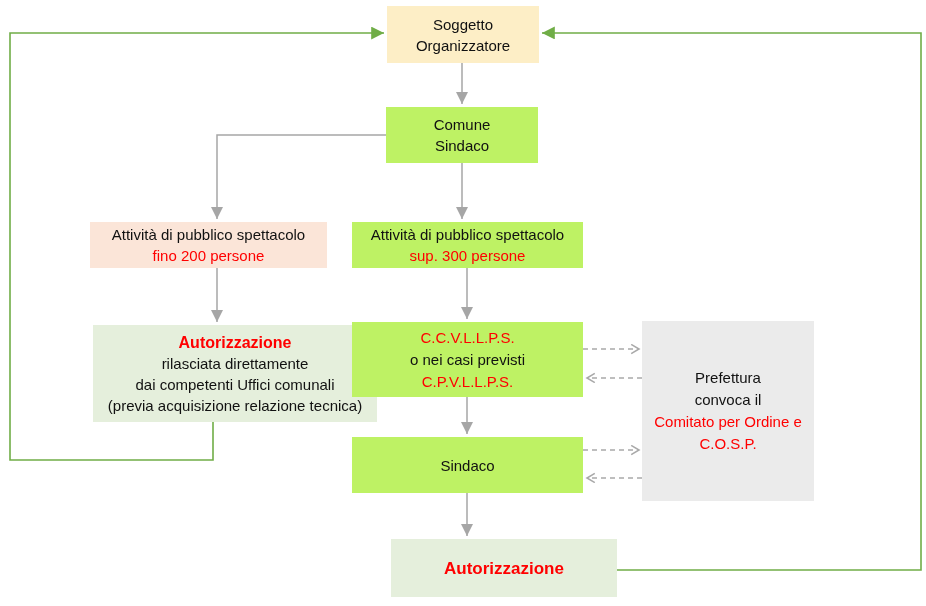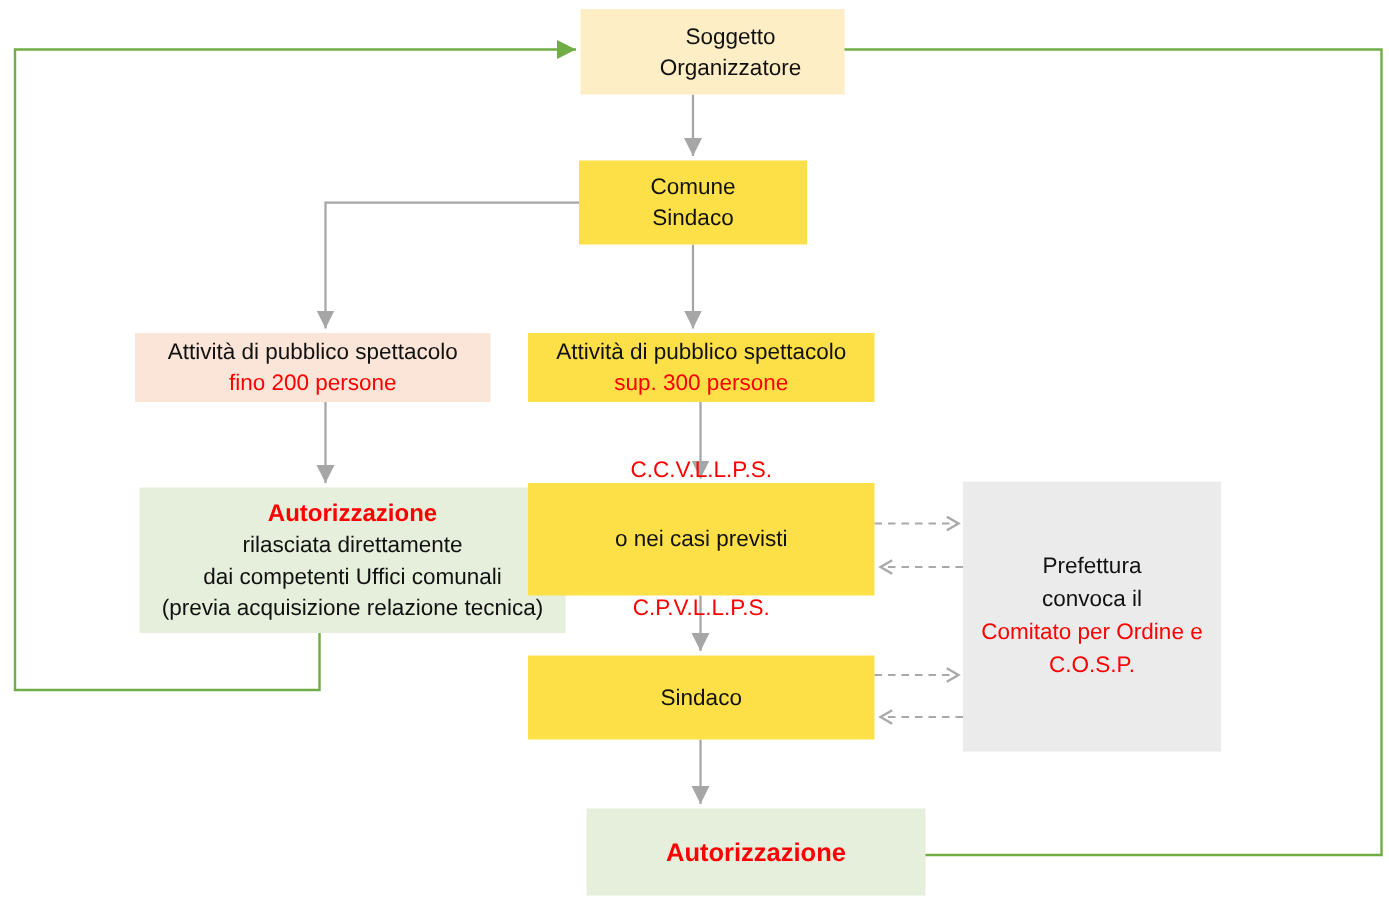--- a/index.html
+++ b/index.html
@@ -7,21 +7,21 @@
     position:relative; width:926px; height:606px; background:#ffffff;
     font-family:"Liberation Sans", sans-serif; color:#111; overflow:hidden;
   }
   #connectors { position:absolute; left:0; top:0; z-index:0; }
   .node {
     position:absolute; z-index:1; display:flex; flex-direction:column;
     justify-content:center; align-items:center; text-align:center;
     font-size:15px; line-height:21px; color:#111;
   }
   .fill-yellow { background:#fdeec6; }
-  .fill-blue   { background:#fde047; }
+  .fill-blue   { background:#bef264; }
   .fill-pink   { background:#fbe5d8; }
   .fill-green  { background:#e5efdc;margin-left:34px; }
   .fill-gray   { background:#ebebeb; }
   .red  { color:#ff0000; }
   .hd   { font-weight:bold; font-size:16px; }
   .hd-big { font-weight:bold; font-size:17px; }
   .lh22 { line-height:22px; }
 </style>
 </head>
 <body>
@@ -51,21 +51,21 @@
 
     <path d="M583,349 L639,349" stroke="#a9a9a9" stroke-width="1.3" stroke-dasharray="5,4" fill="none" marker-end="url(#chevron-gray)"></path>
     <path d="M642,378 L587,378" stroke="#a9a9a9" stroke-width="1.3" stroke-dasharray="5,4" fill="none" marker-end="url(#chevron-gray)"></path>
     <path d="M583,450 L639,450" stroke="#a9a9a9" stroke-width="1.3" stroke-dasharray="5,4" fill="none" marker-end="url(#chevron-gray)"></path>
     <path d="M642,478 L587,478" stroke="#a9a9a9" stroke-width="1.3" stroke-dasharray="5,4" fill="none" marker-end="url(#chevron-gray)"></path>
 
     <path d="M213,422 L213,460 L10,460 L10,33 L384,33" stroke="#70ad47" stroke-width="1.6" fill="none" marker-end="url(#arrow-green)"></path>
     <path d="M583,570 L921,570 L921,33 L542,33" stroke="#70ad47" stroke-width="1.6" fill="none" marker-end="url(#arrow-green)"></path>
   </svg>
 
-  <div class="node fill-yellow" style="left:387px; top:6px; width:152px; height:57px;padding-left:24px;">
+  <div class="node fill-yellow" style="left:387px; top:6px; width:152px; height:57px;">
     <div>Soggetto</div>
     <div>Organizzatore</div>
   </div>
 
   <div class="node fill-blue" style="left:386px; top:107px; width:152px; height:56px;">
     <div>Comune</div>
     <div>Sindaco</div>
   </div>
 
   <div class="node fill-pink" style="left:90px; top:222px; width:237px; height:46px;">
@@ -78,21 +78,21 @@
     <div class="red">sup. 300 persone</div>
   </div>
 
   <div class="node fill-green" style="left:59px; top:325px; width:284px; height:97px;">
     <div class="red hd">Autorizzazione</div>
     <div>rilasciata direttamente</div>
     <div>dai competenti Uffici comunali</div>
     <div>(previa acquisizione relazione tecnica)</div>
   </div>
 
-  <div class="node fill-blue lh22" style="left:352px; top:322px; width:231px; height:75px;gap:24px;">
+  <div class="node fill-blue lh22" style="left:352px; top:322px; width:231px; height:75px;">
     <div class="red">C.C.V.L.L.P.S.</div>
     <div>o nei casi previsti</div>
     <div class="red">C.P.V.L.L.P.S.</div>
   </div>
 
   <div class="node fill-gray lh22" style="left:642px; top:321px; width:172px; height:180px;">
     <div>Prefettura</div>
     <div>convoca il</div>
     <div class="red">Comitato per Ordine e</div>
     <div class="red">C.O.S.P.</div>

